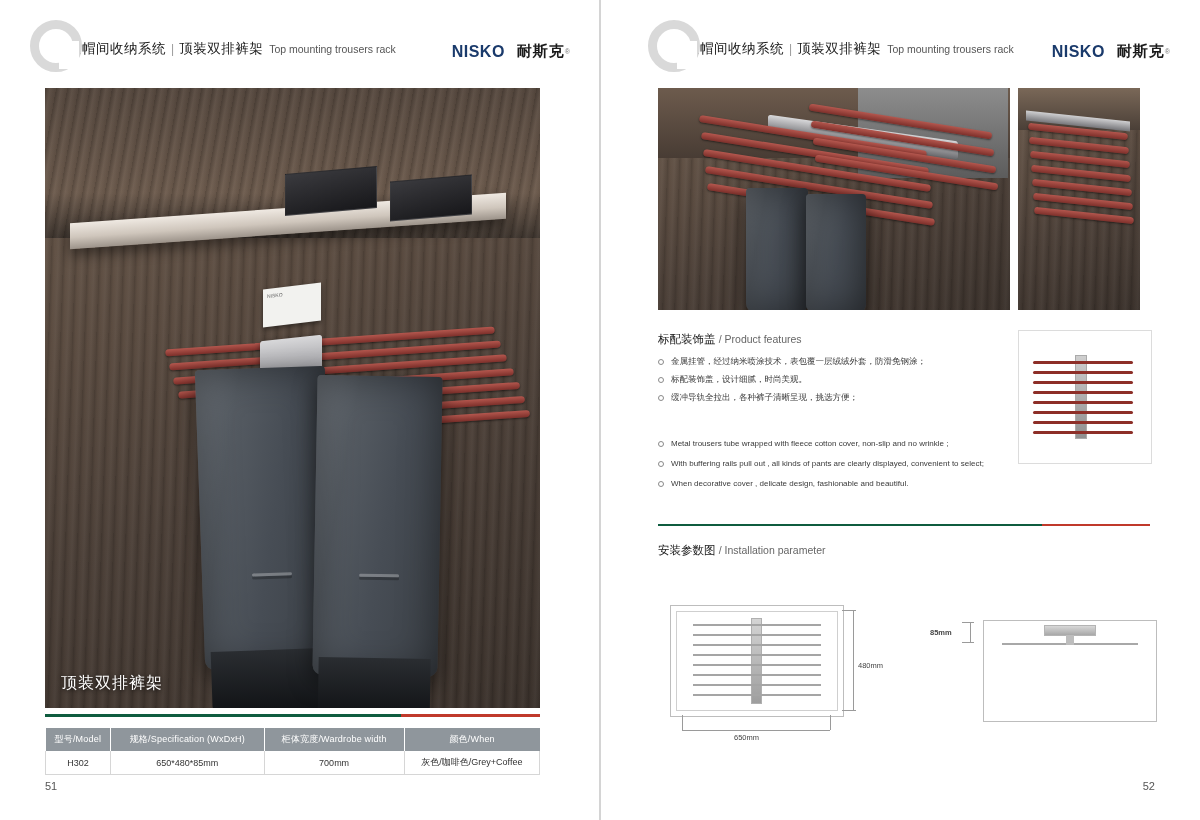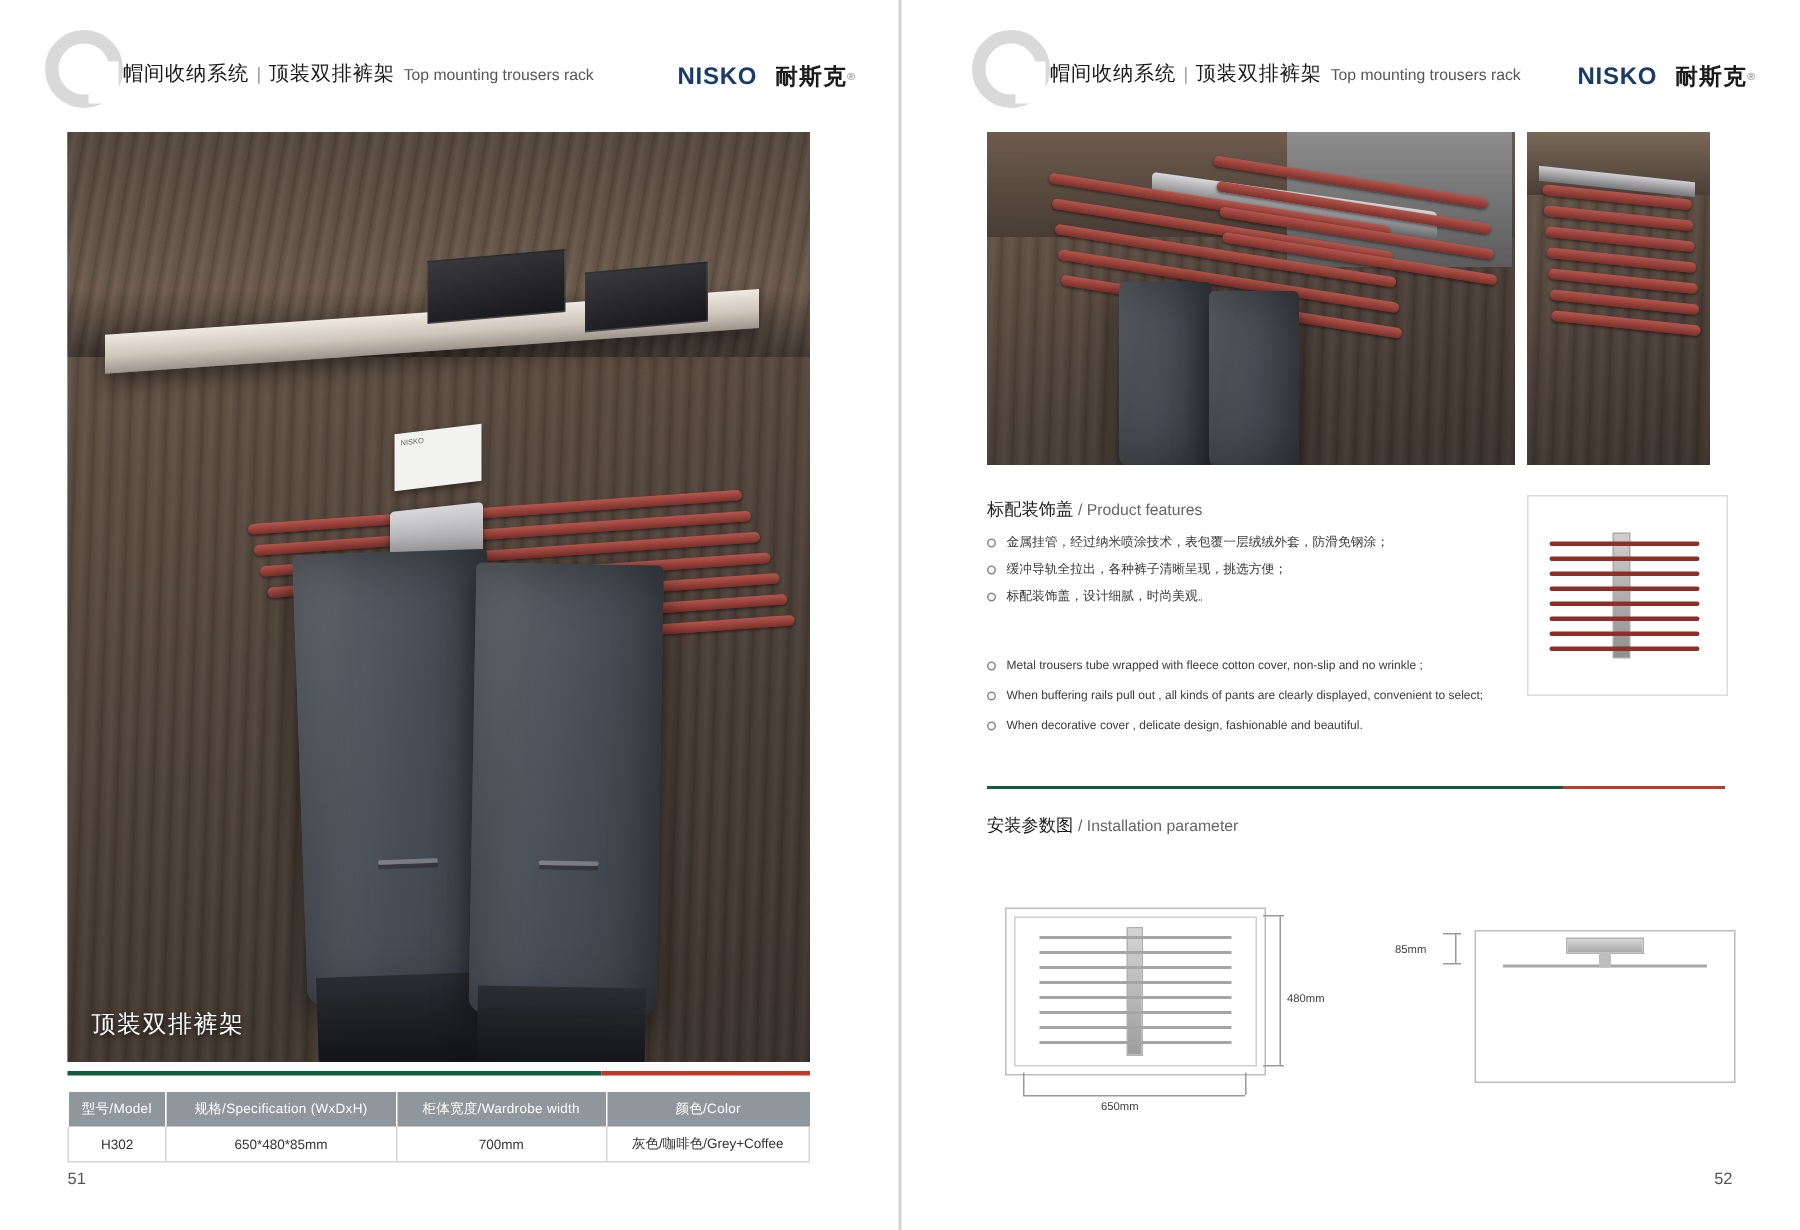--- a/index.html
+++ b/index.html
@@ -392,21 +392,21 @@
       <div class="g"></div>
       <div class="r"></div>
     </div>
 
     <table class="spec-table">
       <thead>
         <tr>
           <th>型号/Model</th>
           <th>规格/Specification (WxDxH)</th>
           <th>柜体宽度/Wardrobe width</th>
-          <th>颜色/Color</th>
+          <th>颜色/When</th>
         </tr>
       </thead>
       <tbody>
         <tr>
           <td>H302</td>
           <td>650*480*85mm</td>
           <td>700mm</td>
           <td>灰色/咖啡色/Grey+Coffee</td>
         </tr>
       </tbody>
@@ -466,27 +466,27 @@
       <div class="rack-bar" style="left:16px;top:124px;width:100px;transform:rotate(6deg);"></div>
     </div>
 
     <div class="sect" style="left:58px; top:332px;">
       <span>标配装饰盖</span>
       <span class="en">/ Product features</span>
     </div>
 
     <ul class="feat-list" style="left:58px; top:356px; width:340px;">
       <li>金属挂管，经过纳米喷涂技术，表包覆一层绒绒外套，防滑免钢涂；</li>
+      <li>标配装饰盖，设计细腻，时尚美观。</li>
       <li>缓冲导轨全拉出，各种裤子清晰呈现，挑选方便；</li>
-      <li>标配装饰盖，设计细腻，时尚美观。</li>
     </ul>
 
     <ul class="feat-list en" style="left:58px; top:438px; width:345px;">
       <li>Metal trousers tube wrapped with fleece cotton cover, non-slip and no wrinkle ;</li>
-      <li>When buffering rails pull out , all kinds of pants are clearly displayed,  convenient to select;</li>
+      <li>With buffering rails pull out , all kinds of pants are clearly displayed,  convenient to select;</li>
       <li>When decorative cover , delicate design, fashionable and beautiful.</li>
     </ul>
 
     <div class="prod-box" style="left:418px; top:330px;">
       <div style="position:absolute;left:56px;top:24px;width:12px;height:84px;background:linear-gradient(180deg,#cfcfcf,#8f8f8f);border:1px solid #aaa;box-sizing:border-box;"></div>
       <div class="tube" style="left:14px; top:30px; width:100px;"></div>
       <div class="tube" style="left:14px; top:40px; width:100px;"></div>
       <div class="tube" style="left:14px; top:50px; width:100px;"></div>
       <div class="tube" style="left:14px; top:60px; width:100px;"></div>
       <div class="tube" style="left:14px; top:70px; width:100px;"></div>
@@ -527,17 +527,17 @@
     <div class="dim-label" style="left:258px; top:661px;">480mm</div>
 
     <div class="diagram" style="left:383px; top:620px; width:172px; height:100px;">
       <div style="position:absolute;left:60px;top:4px;width:52px;height:11px;background:linear-gradient(180deg,#d8d8d8,#a8a8a8);border:1px solid #b4b4b4;box-sizing:border-box;"></div>
       <div style="position:absolute;left:18px;top:22px;width:136px;height:2px;background:#a8a8a8;"></div>
       <div style="position:absolute;left:82px;top:14px;width:8px;height:10px;background:#bdbdbd;"></div>
     </div>
     <div class="vline" style="left:370px; top:622px; height:20px;"></div>
     <div class="hline" style="left:362px; top:622px; width:12px;"></div>
     <div class="hline" style="left:362px; top:642px; width:12px;"></div>
-    <div class="dim-label" style="left:330px; top:628px;">85mm</div>
+    <div class="dim-label" style="left:330px; top:628px;font-weight:bold;">85mm</div>
 
     <div class="pg-num pg-right">52</div>
   </div>
 </div>
 
 </body></html>

